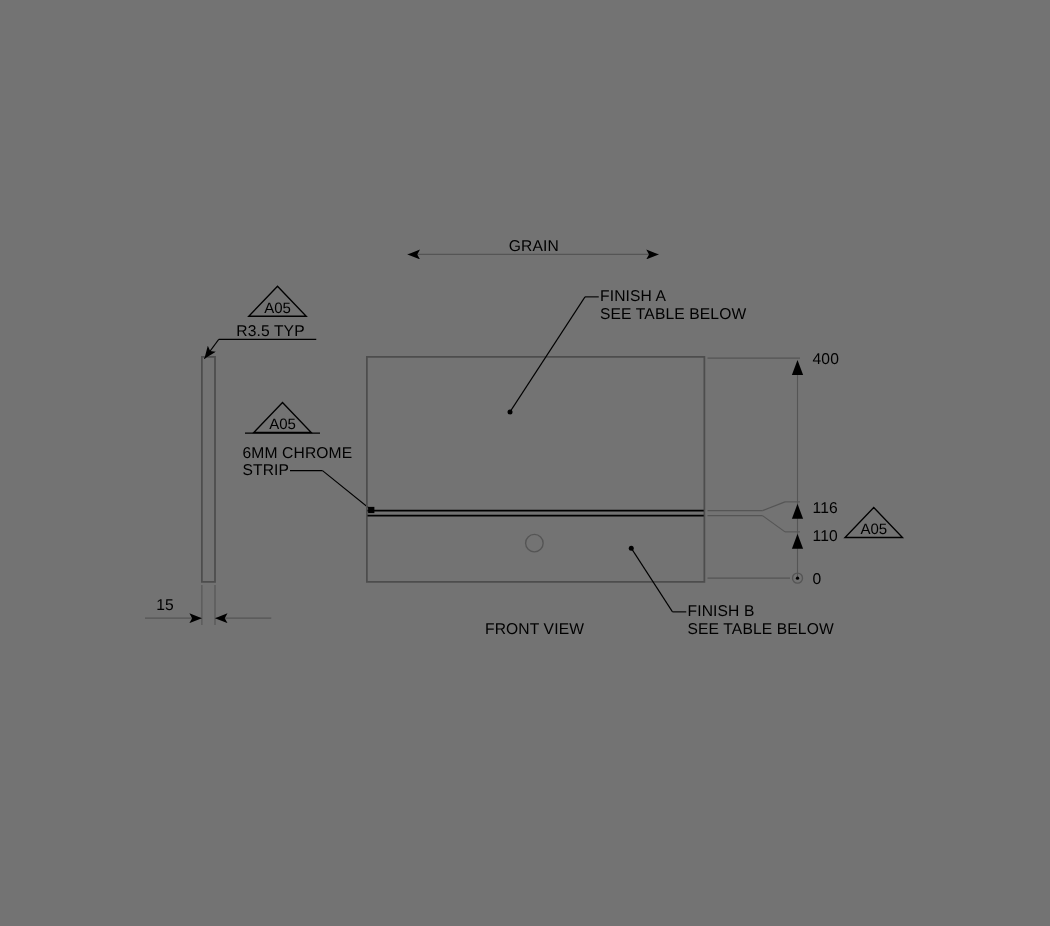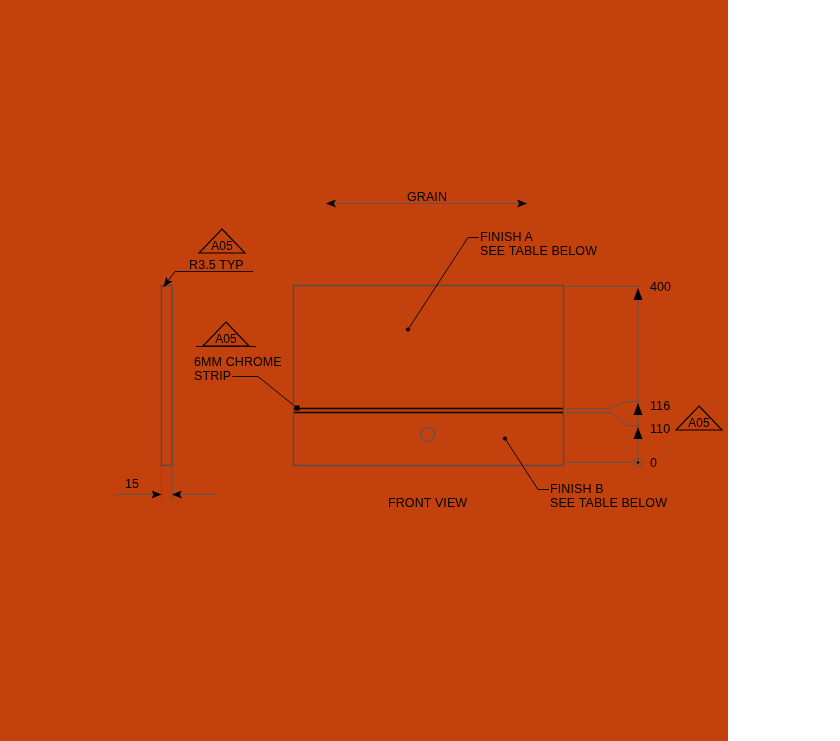--- a/index.html
+++ b/index.html
@@ -8,23 +8,23 @@
     background: #ffffff;
   }
   body {
     width: 840px;
     height: 741px;
     font-family: "Liberation Sans", sans-serif;
     overflow: hidden;
   }
   #drawing-root {
     position: relative;
-    width: 728px;
+    width: 840px;
     height: 741px;
-    background: #c2410c;
+    background: #737373;
   }
   svg#cad-canvas {
     position: absolute;
     top: 0;
     left: 0;
     width: 840px;
     height: 741px;
     display: block;
   }
   .cad-text {

